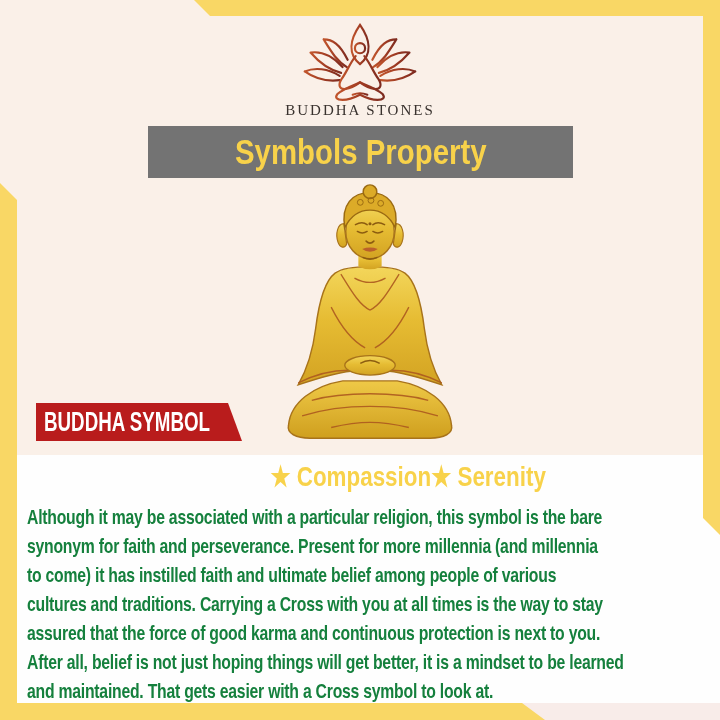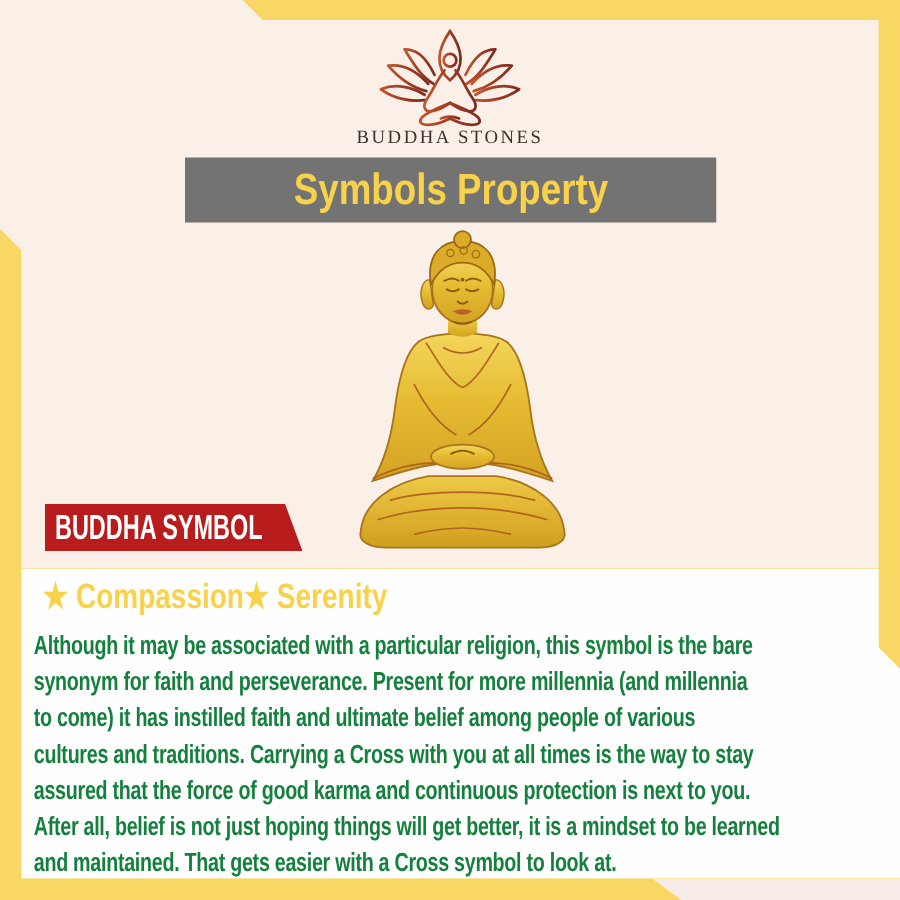--- a/index.html
+++ b/index.html
@@ -31,21 +31,21 @@
   .buddha-box{left:268px;top:181px;width:204px;height:262px;}
 
   
   .label-ribbon{left:36px;top:403px;width:206px;height:38px;background:#b91c1c;
     clip-path:polygon(0 0,192px 0,206px 38px,0 38px);
     display:flex;align-items:center;}
   .label-text{display:inline-block;margin-left:8px;color:#FFFFFF;font-weight:700;
     font-size:28px;transform:scaleX(0.67);transform-origin:0 50%;white-space:nowrap;}
 
   
-  .heading{left:0;top:460px;width:580px;text-align:left;}
+  .heading{left:0;top:460px;width:580px;text-align:right;}
   .heading-text{display:inline-block;font-weight:700;font-size:28px;color:#F8D24A;
     transform:scaleX(0.80);white-space:nowrap;}
   .para{left:27px;top:505px;width:690px;color:#15803d;}
   .para-line{height:29px;font-weight:700;font-size:21px;letter-spacing:-0.3px;
     transform:scaleX(0.75);transform-origin:0 50%;white-space:nowrap;}
 </style>
 </head>
 <body>
 
 <div class="abs cream-panel"></div>

